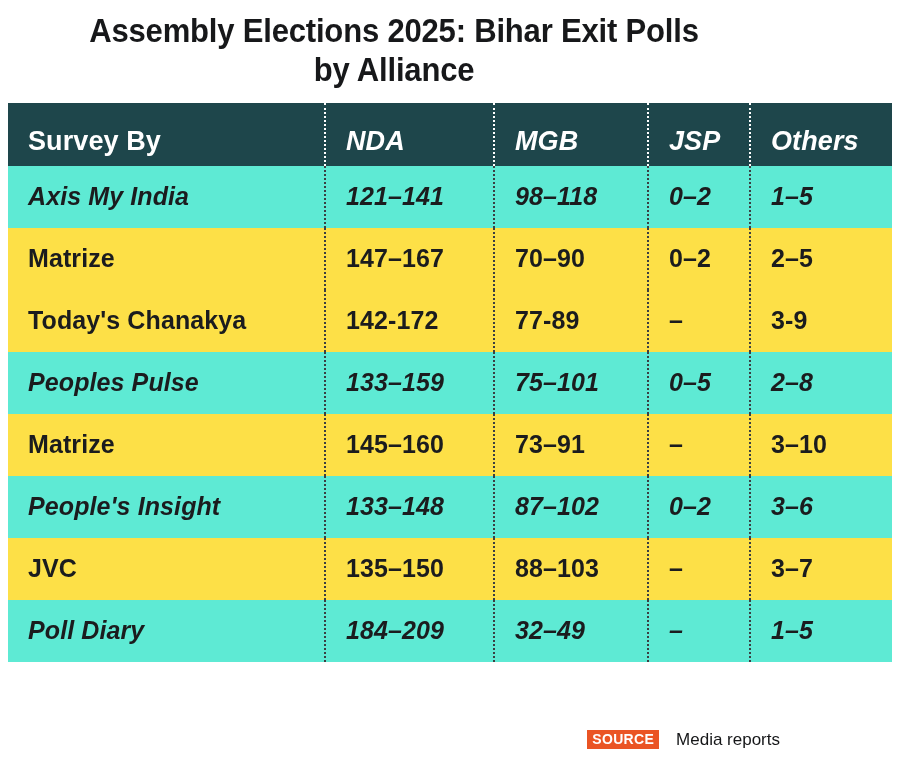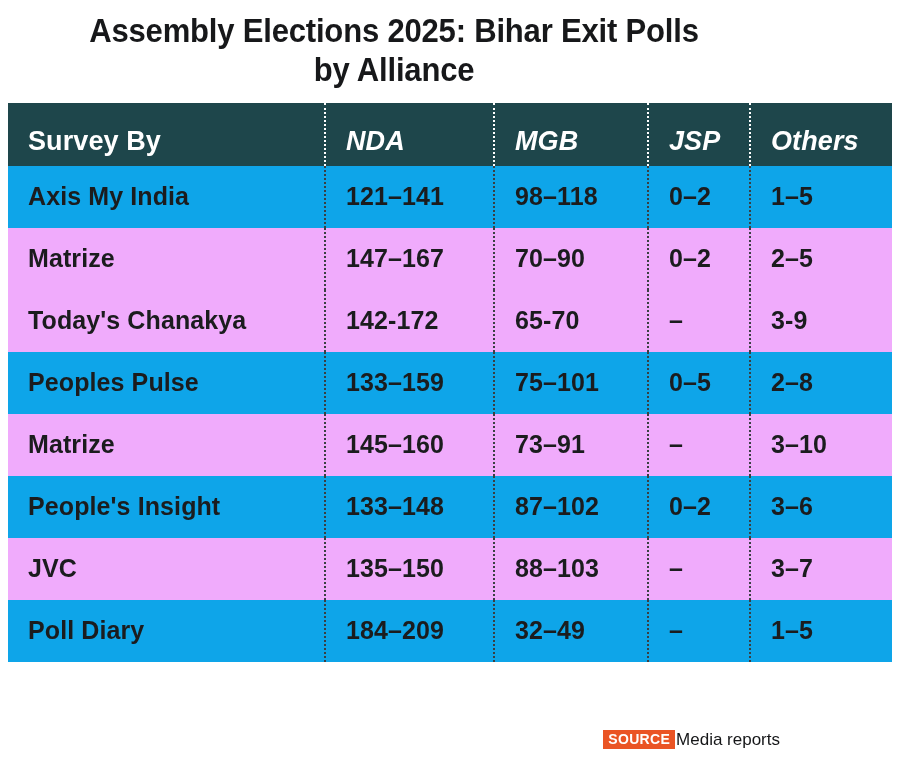--- a/index.html
+++ b/index.html
@@ -83,31 +83,31 @@
     height: 62px;
     padding: 0 0 2px 20px;
     vertical-align: middle;
     letter-spacing: 0.1px;
     box-sizing: border-box;
     white-space: nowrap;
   }
   tbody td.div-left {
     border-left: 2px dotted #3a3f42;
   }
-  tbody tr.row-dark td { background: #0ea5e9; }
-  tbody tr.row-light td { background: #f0abfc; }
+  tbody tr.row-dark td { background: #5eead4; font-style: italic; }
+  tbody tr.row-light td { background: #fde047; }
 
   
   .footer {
     position: absolute;
     right: 8px;
     top: 730px;
     display: flex;
     align-items: center;
-    gap: 1px;
+    gap: 17px;
   }
   .source-badge {
     background: #ea5424;
     color: #ffffff;
     font-family: "Liberation Sans Narrow", "Liberation Sans", sans-serif;
     font-weight: 700;
     font-size: 14px;
     letter-spacing: 0.3px;
     padding: 2px 5px 3px 5px;
     line-height: 1;
@@ -157,21 +157,21 @@
         <tr class="row-light">
           <td>Matrize</td>
           <td class="div-left">147–167</td>
           <td class="div-left">70–90</td>
           <td class="div-left">0–2</td>
           <td class="div-left">2–5</td>
         </tr>
         <tr class="row-light">
           <td>Today's Chanakya</td>
           <td class="div-left">142-172</td>
-          <td class="div-left">65-70</td>
+          <td class="div-left">77-89</td>
           <td class="div-left">–</td>
           <td class="div-left">3-9</td>
         </tr>
         <tr class="row-dark">
           <td>Peoples Pulse</td>
           <td class="div-left">133–159</td>
           <td class="div-left">75–101</td>
           <td class="div-left">0–5</td>
           <td class="div-left">2–8</td>
         </tr>

